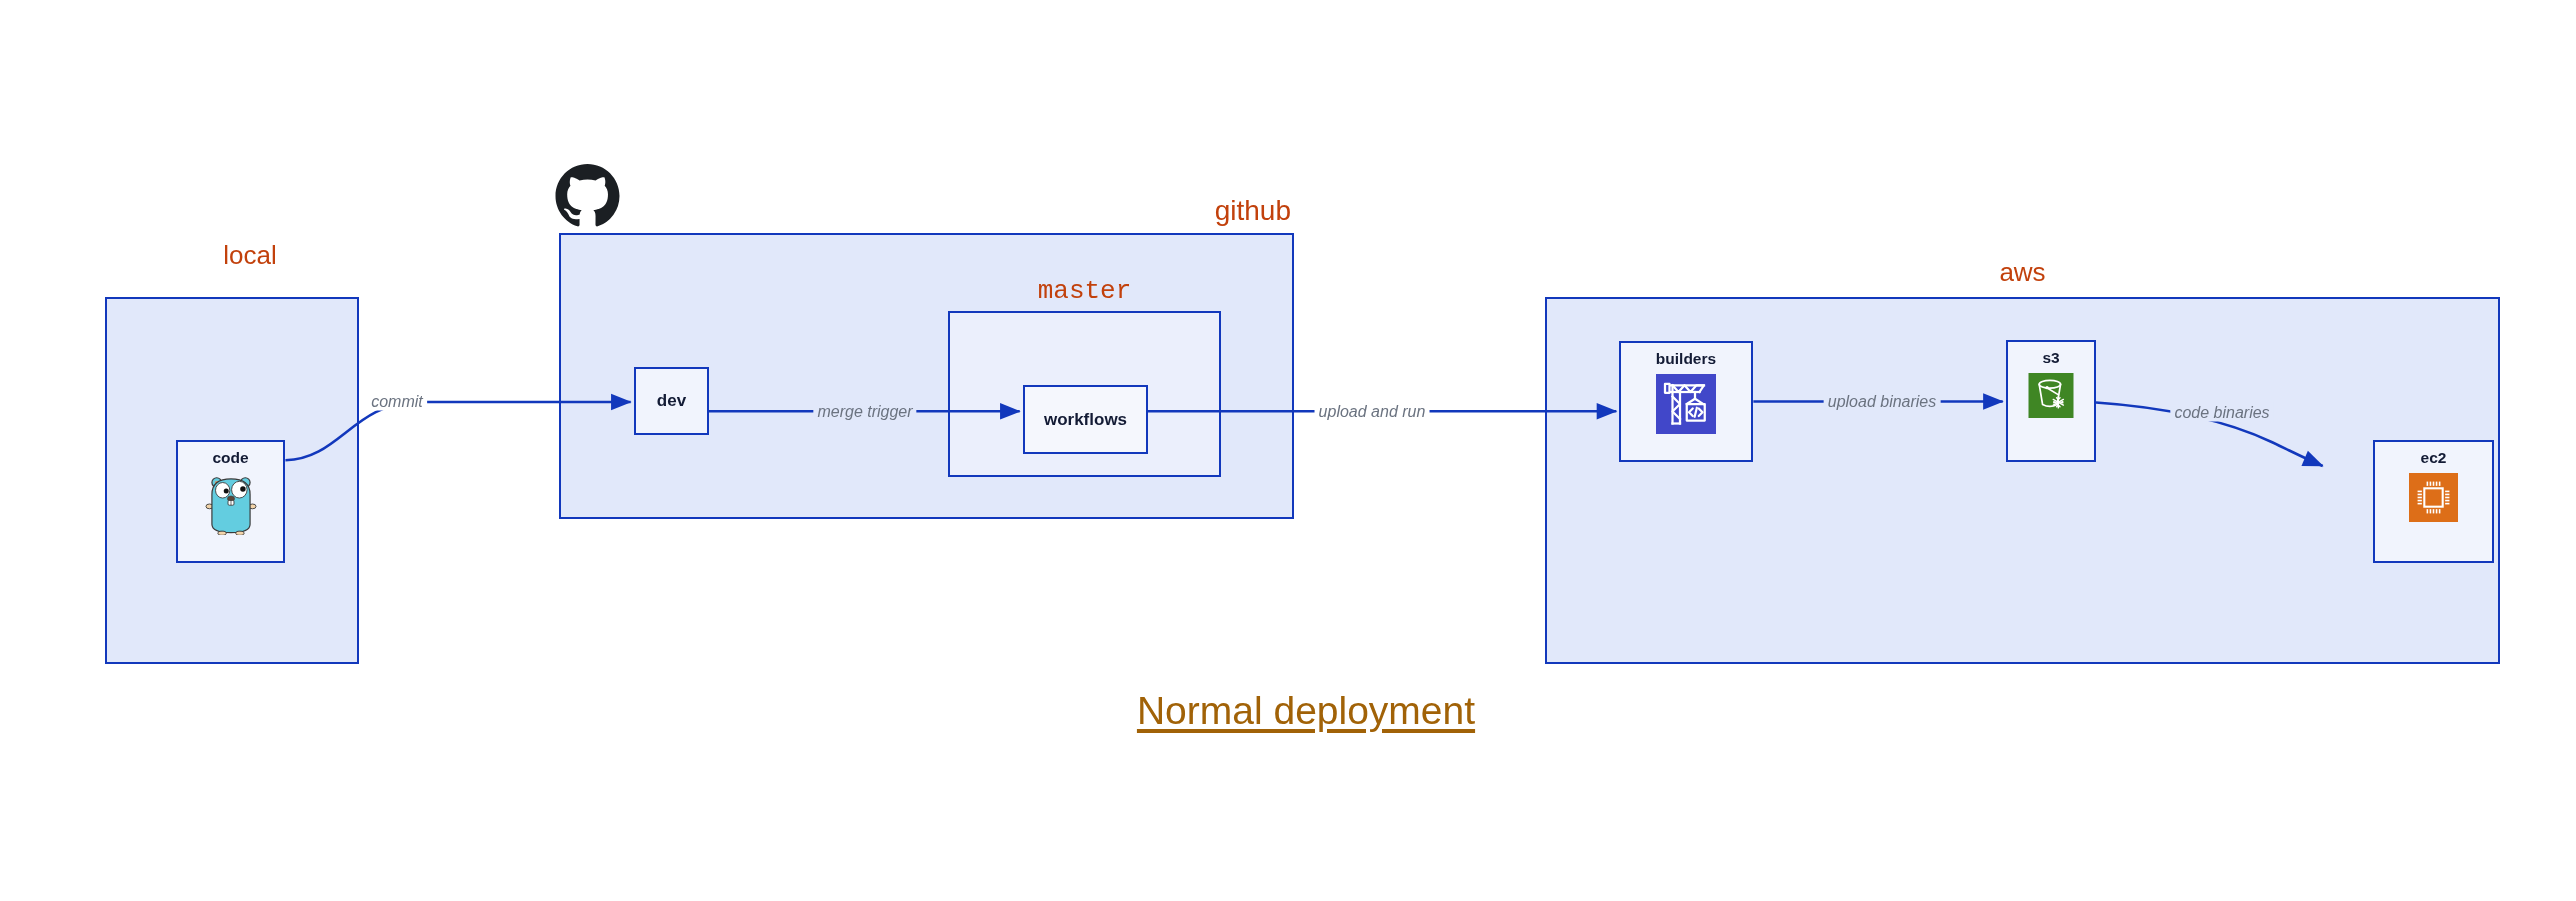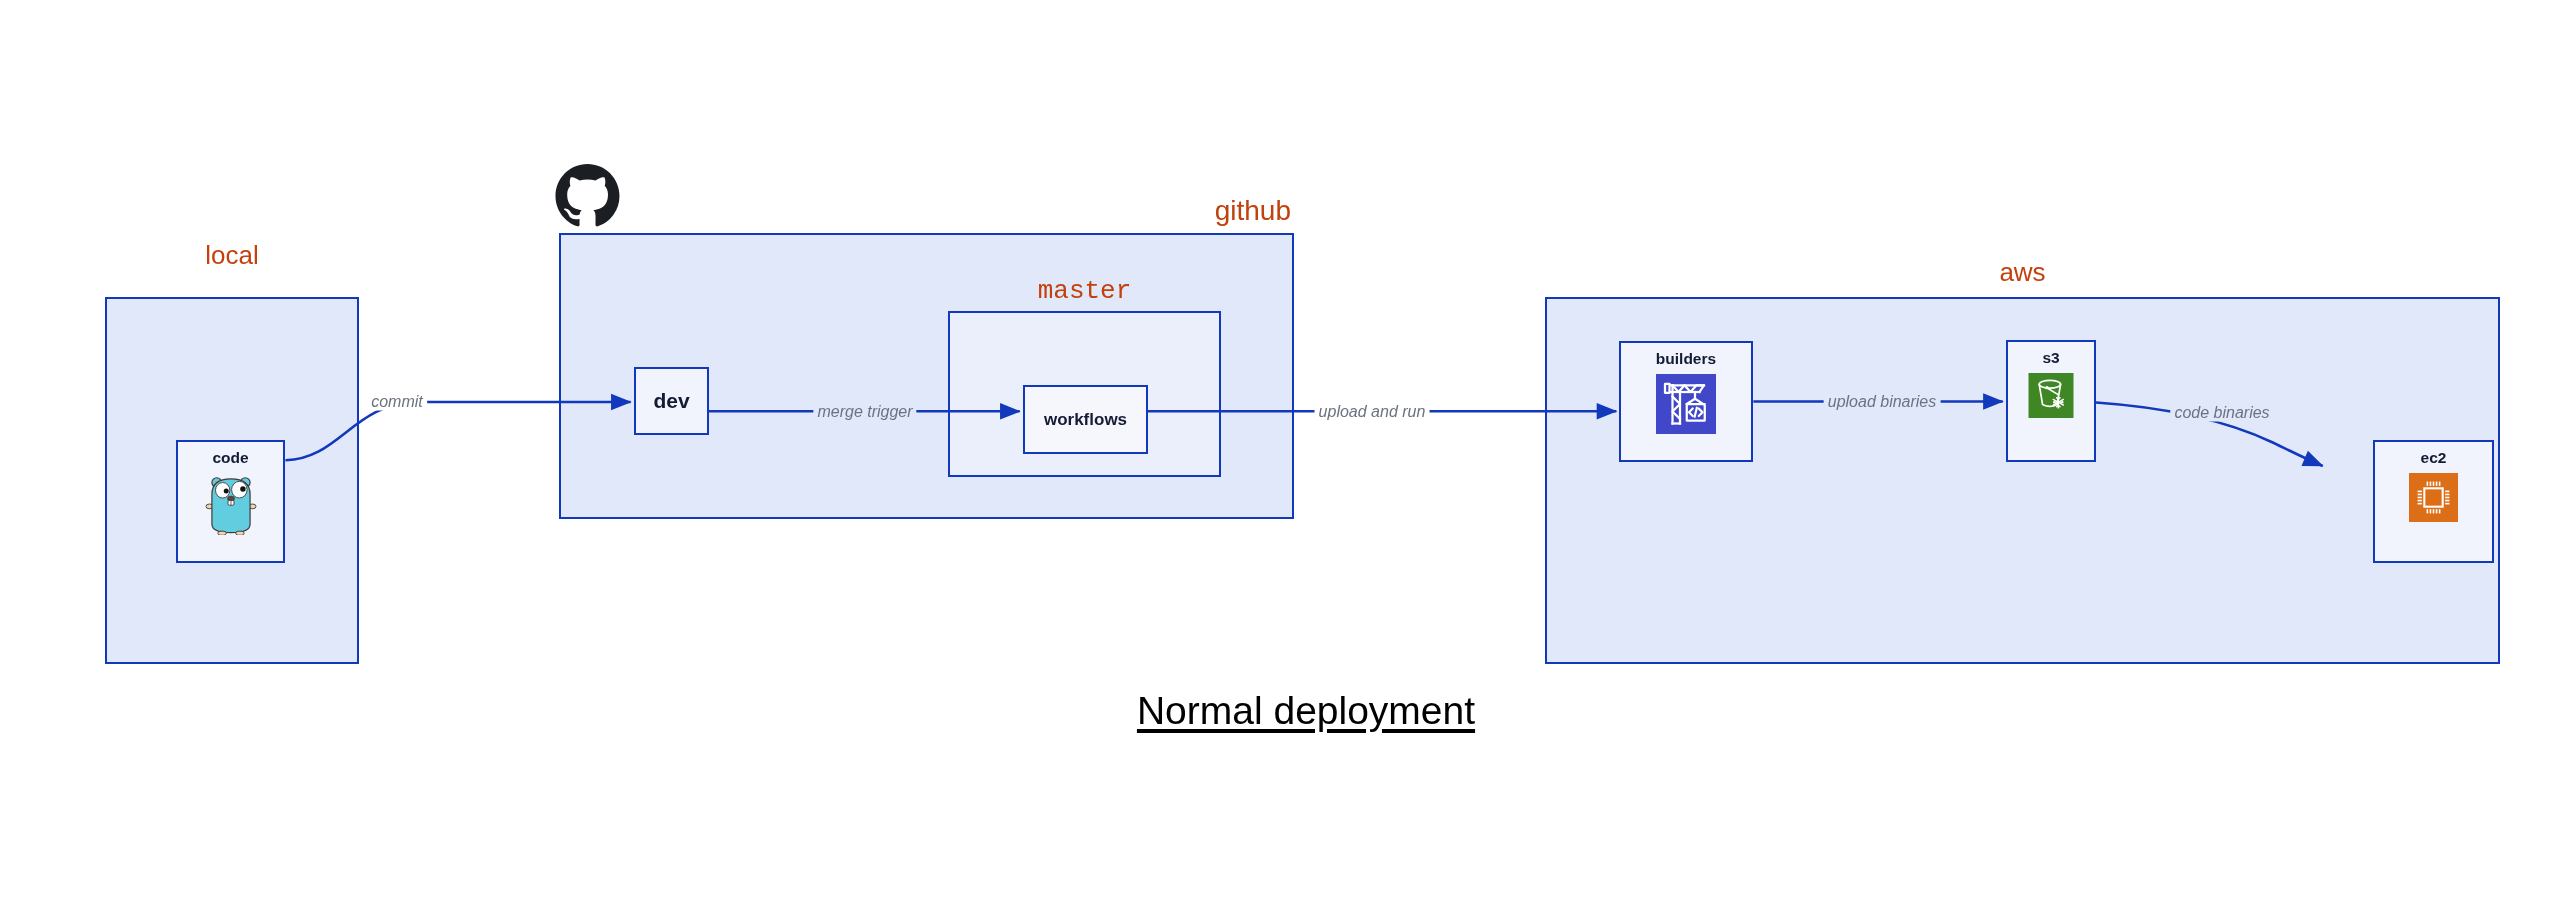--- a/index.html
+++ b/index.html
@@ -19,28 +19,28 @@
   
   #edges{position:absolute;left:0;top:0;z-index:4;pointer-events:none;}
   
   .edge-label{position:absolute;transform:translate(-50%,-50%);font-style:italic;
       font-size:16px;color:#6b7380;padding:0.5px 4.1px;white-space:nowrap;z-index:5;}
   .bg-white{background:#ffffff;}
   .bg-peri{background:#e1e8fa;}
   
   .title{position:absolute;left:1306px;top:689px;transform:translateX(-50%);
       font-size:39px;font-weight:400;text-decoration:underline;text-underline-offset:5.2px;
-      text-decoration-thickness:3.6px;color:#000000;z-index:5;white-space:nowrap;}
+      text-decoration-thickness:3.6px;color:#a16207;z-index:5;white-space:nowrap;}
 </style>
 </head>
 <body>
 
 <div class="stage">
 
-  <div class="clabel" style="left:105px;top:240px;width:254px;text-align:center;">local</div>
+  <div class="clabel" style="left:123px;top:240px;width:254px;text-align:center;">local</div>
   <div class="cbox" style="left:105px;top:297px;width:254px;height:367px;"></div>
 
   <div class="clabel" style="left:1082px;top:195px;width:209px;text-align:right;font-size:28px;">github</div>
   <div class="cbox" style="left:559px;top:233px;width:735px;height:286px;"></div>
 
   <div class="clabel" style="left:948px;top:276px;width:273px;text-align:center;font-family:Liberation Mono, monospace;">master</div>
   <div class="cbox mid" style="left:948px;top:311px;width:273px;height:166px;"></div>
 
   <div class="clabel" style="left:1545px;top:257px;width:955px;text-align:center;">aws</div>
   <div class="cbox" style="left:1545px;top:297px;width:955px;height:367px;"></div>
@@ -67,21 +67,21 @@
         <rect x="40" y="46" width="10" height="8" rx="2" fill="#ffffff" stroke="#3a3a3a" stroke-width="1.5"></rect>
         <line x1="45" y1="46" x2="45" y2="54" stroke="#3a3a3a" stroke-width="1.2"></line>
         <ellipse cx="30" cy="101" rx="7" ry="3.5" fill="#f2d3a9" stroke="#3a3a3a" stroke-width="1.5"></ellipse>
         <ellipse cx="60" cy="101" rx="7" ry="3.5" fill="#f2d3a9" stroke="#3a3a3a" stroke-width="1.5"></ellipse>
       </svg>
     </div>
   </div>
 
   <div class="cbox leaf" style="left:634px;top:367px;width:75px;height:68px;">
     <div class="leaf-inner" style="justify-content:center;">
-      <div class="nlabel" style="margin-top:0;font-size:21px;">dev</div>
+      <div class="nlabel" style="margin-top:0;font-size:17px;">dev</div>
     </div>
   </div>
 
   <div class="cbox leaf" style="left:1023px;top:385px;width:125px;height:69px;background:#f5f7fd;">
     <div class="leaf-inner" style="justify-content:center;">
       <div class="nlabel" style="margin-top:0;font-size:17px;">workflows</div>
     </div>
   </div>
 
   <div class="cbox leaf" style="left:1619px;top:341px;width:134px;height:121px;">

